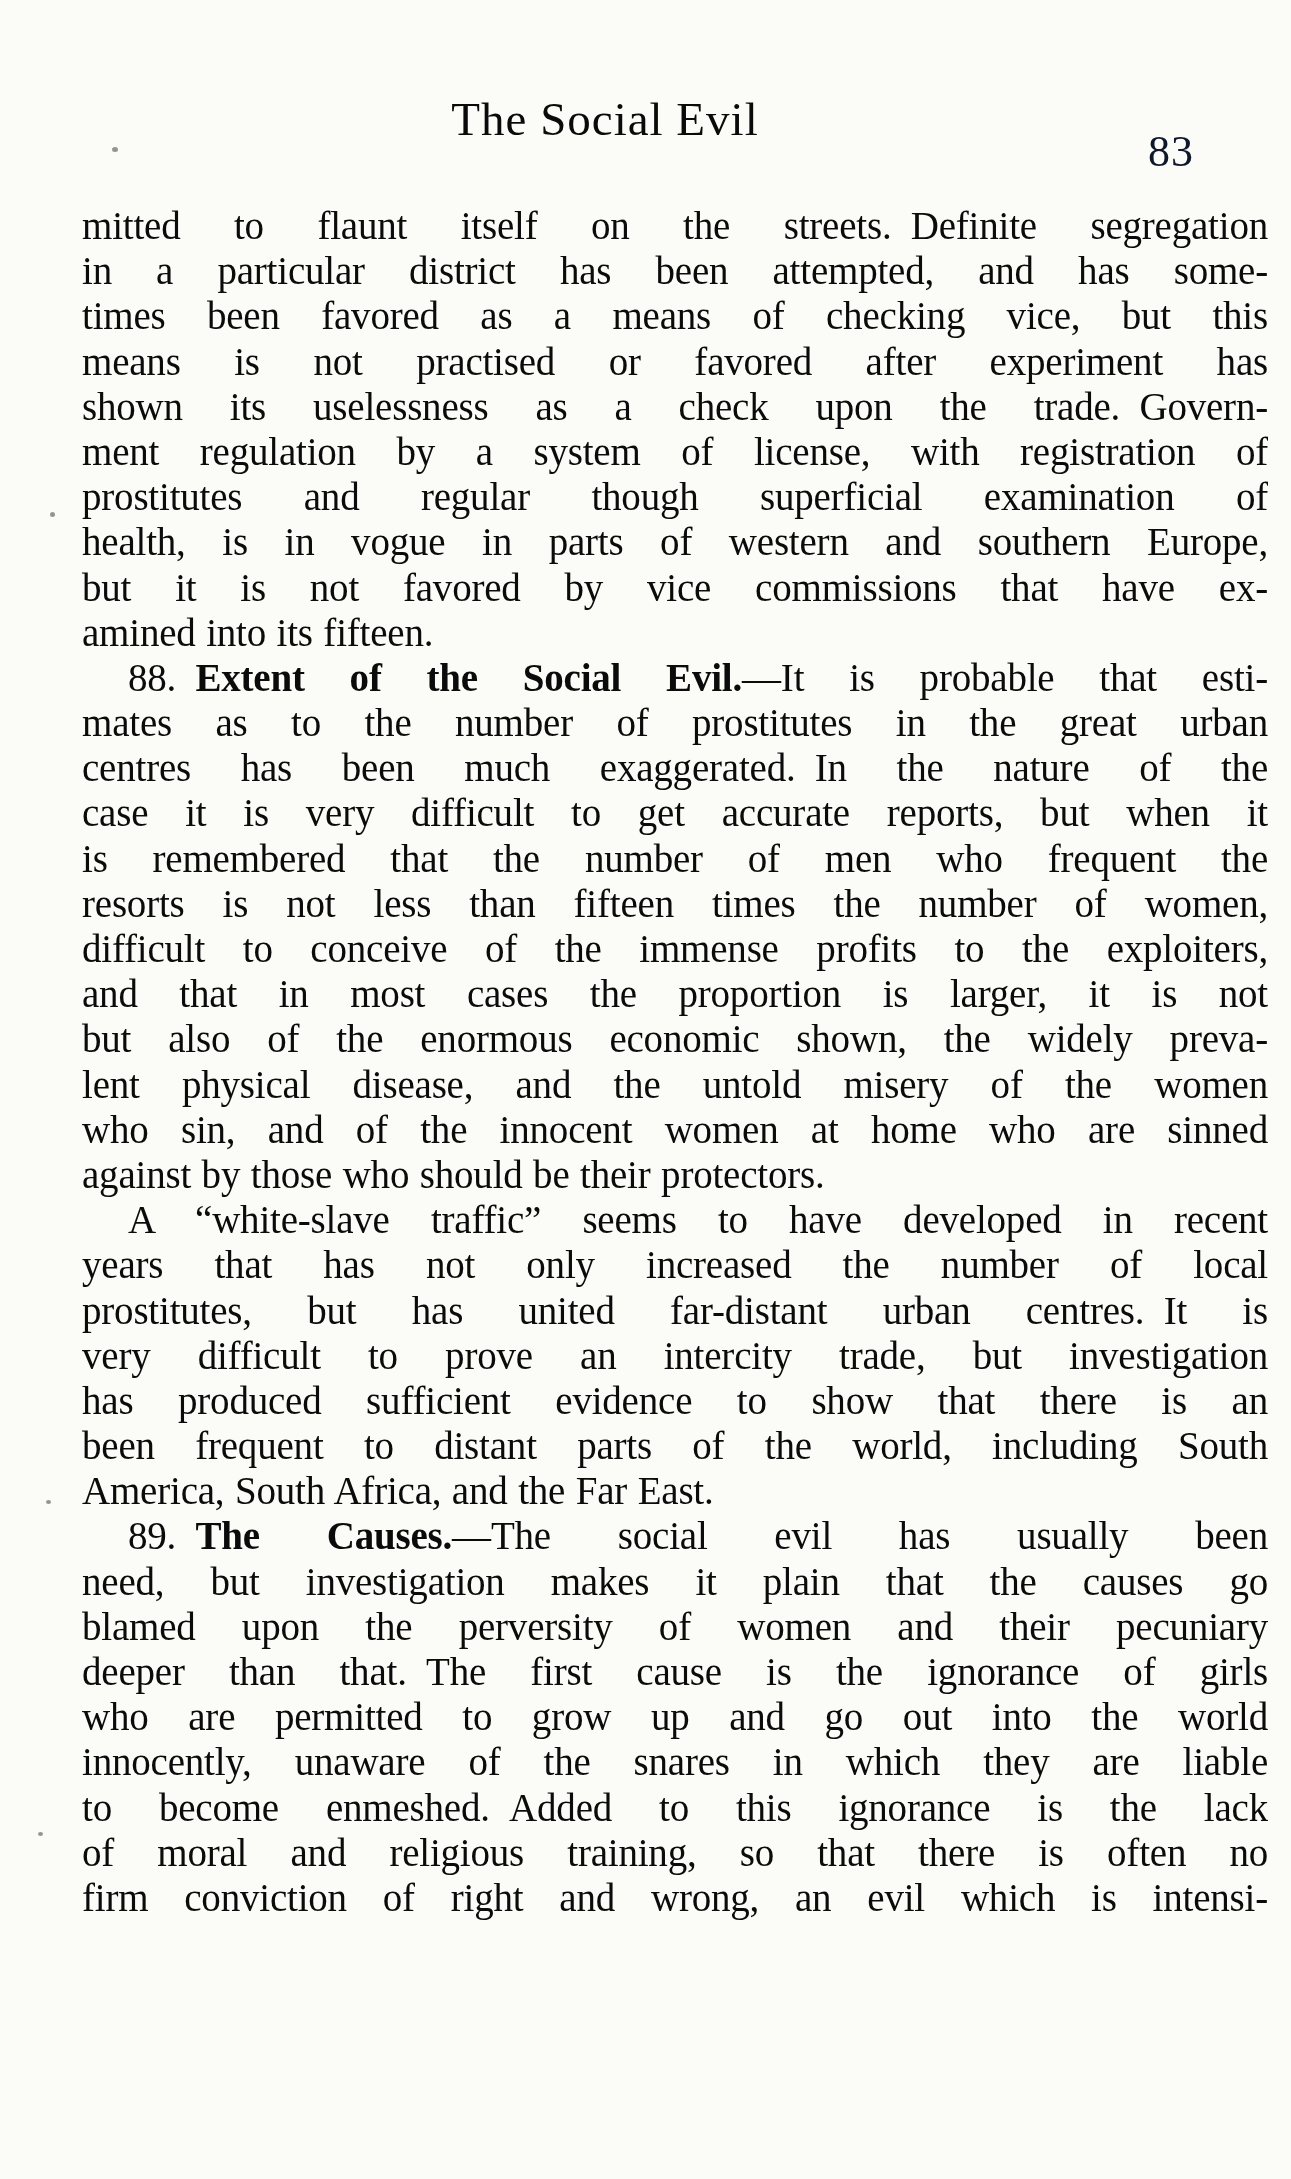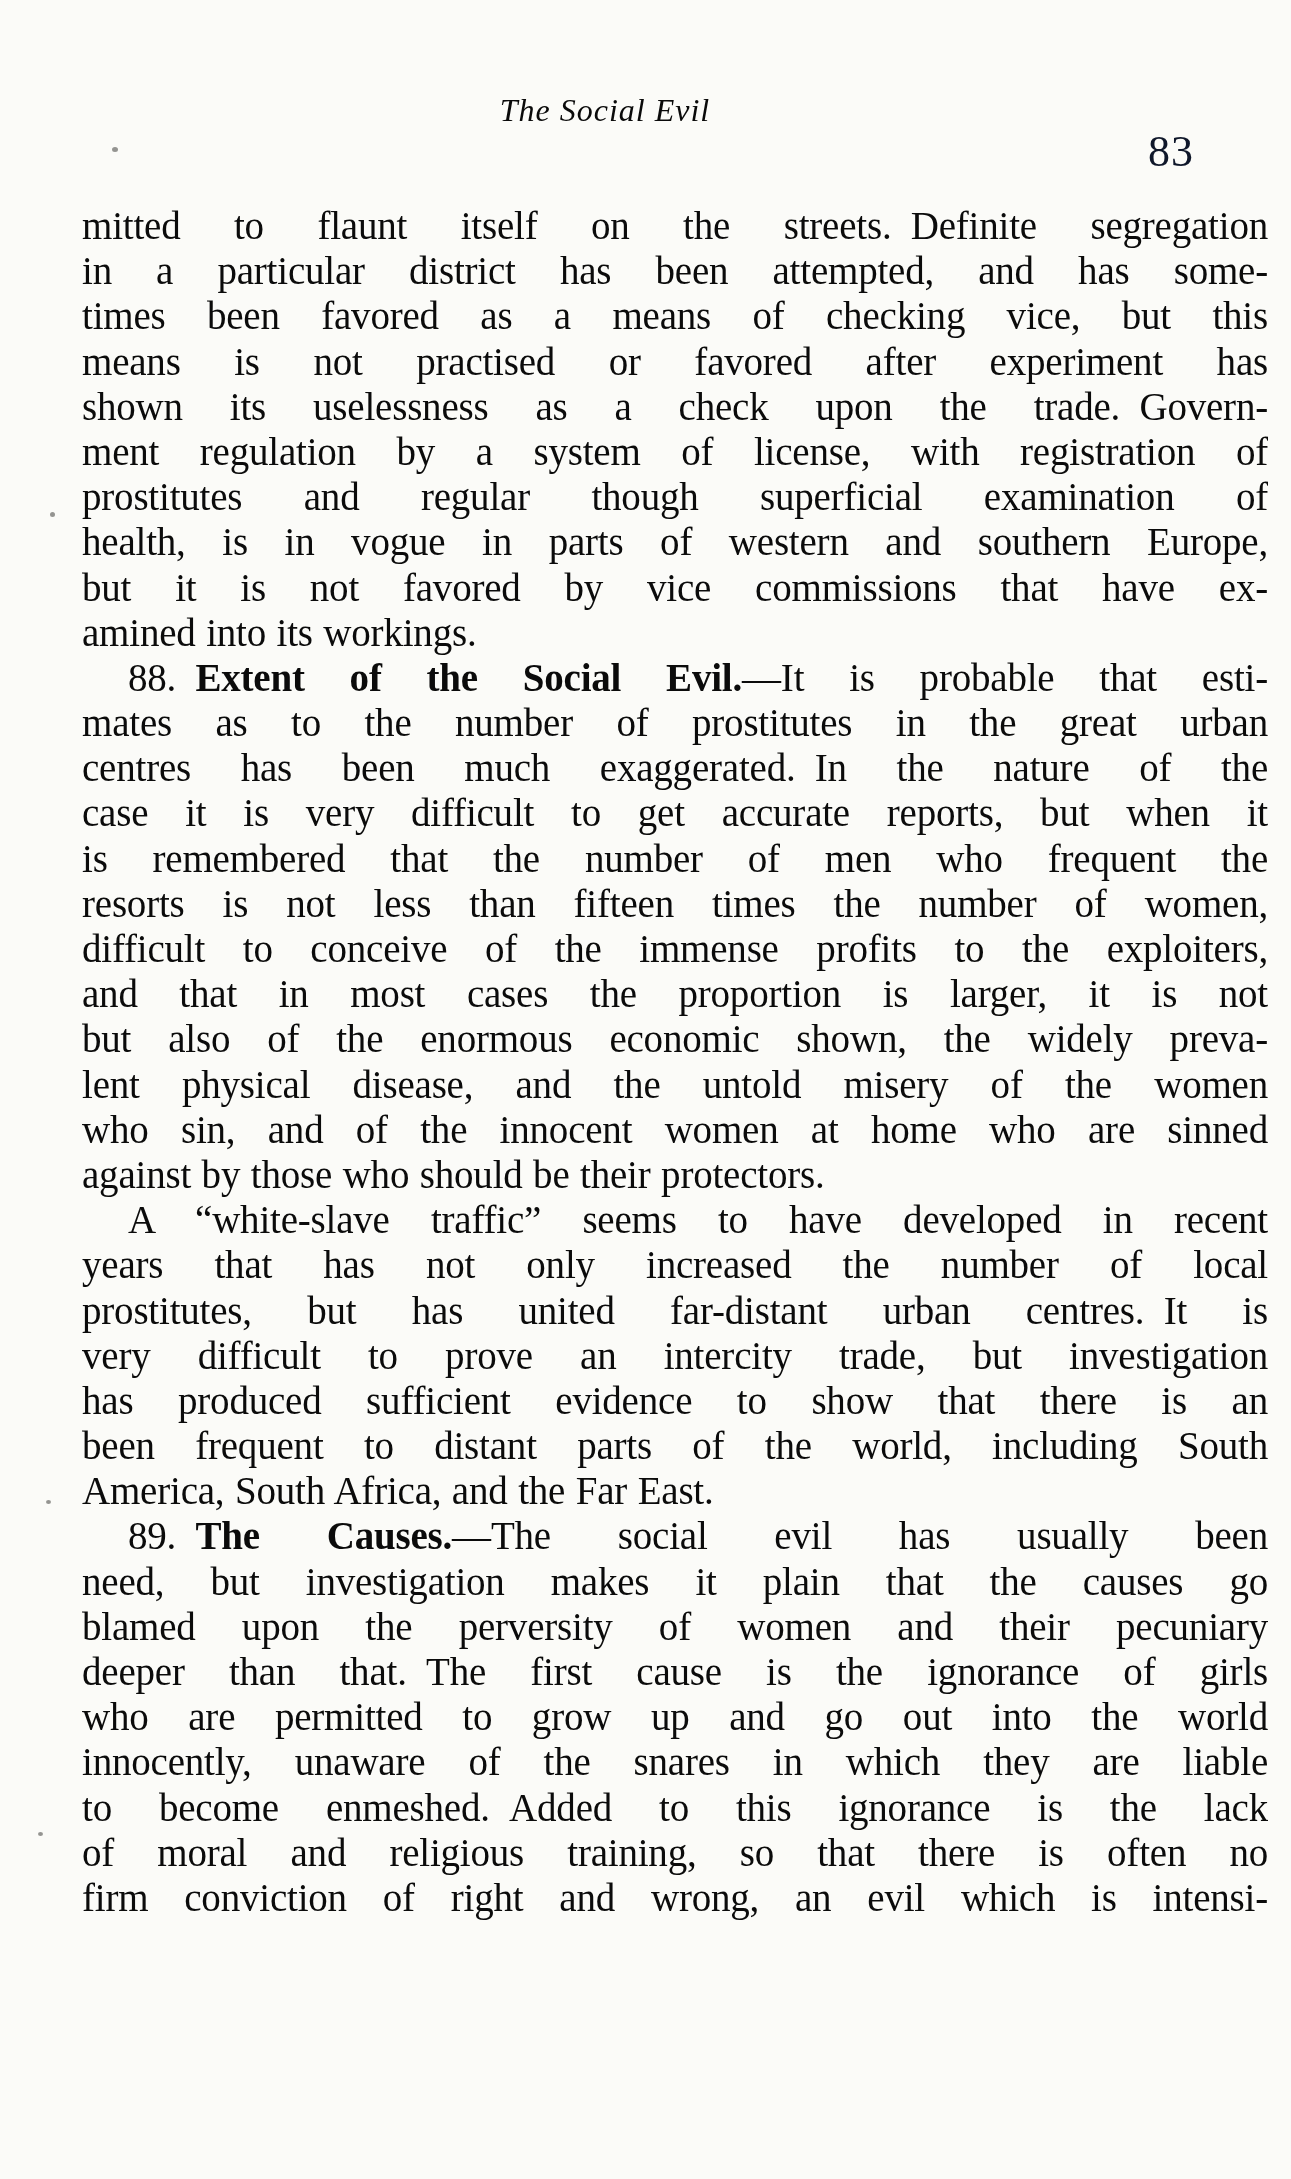--- a/index.html
+++ b/index.html
@@ -22,22 +22,21 @@
     top: 92px;
     left: 60px;
     width: 1186px;
     height: 90px;
     text-align: center;
   }
   .running-title {
     display: inline-block;
     position: relative;
     left: -48px;
-    font-style: italic;
-    font-size: 32px;
+    font-size: 47px;
     letter-spacing: 1px;
     color: #0a0a0a;
   }
   .page-number {
     position: absolute;
     right: 52px;
     top: 34px;
     font-size: 44px;
     letter-spacing: 1px;
     color: #0f172a;
@@ -97,21 +96,21 @@
   <main class="page-body" id="body-container">
       <div class="line"><span>mitted to flaunt itself on the streets. Definite segregation</span></div>
       <div class="line"><span>in a particular district has been attempted, and has some-</span></div>
       <div class="line"><span>times been favored as a means of checking vice, but this</span></div>
       <div class="line"><span>means is not practised or favored after experiment has</span></div>
       <div class="line"><span>shown its uselessness as a check upon the trade. Govern-</span></div>
       <div class="line"><span>ment regulation by a system of license, with registration of</span></div>
       <div class="line"><span>prostitutes and regular though superficial examination of</span></div>
       <div class="line"><span>health, is in vogue in parts of western and southern Europe,</span></div>
       <div class="line"><span>but it is not favored by vice commissions that have ex-</span></div>
-      <div class="line line-end"><span>amined into its workings.</span></div>
+      <div class="line line-end"><span>amined into its fifteen.</span></div>
       <div class="line indent"><span>88. </span><span class="bold">Extent of the Social Evil.</span><span>—It is probable that esti-</span></div>
       <div class="line"><span>mates as to the number of prostitutes in the great urban</span></div>
       <div class="line"><span>centres has been much exaggerated. In the nature of the</span></div>
       <div class="line"><span>case it is very difficult to get accurate reports, but when it</span></div>
       <div class="line"><span>is remembered that the number of men who frequent the</span></div>
       <div class="line"><span>resorts is not less than fifteen times the number of women,</span></div>
       <div class="line"><span>difficult to conceive of the immense profits to the exploiters,</span></div>
       <div class="line"><span>and that in most cases the proportion is larger, it is not</span></div>
       <div class="line"><span>but also of the enormous economic shown, the widely preva-</span></div>
       <div class="line"><span>lent physical disease, and the untold misery of the women</span></div>

